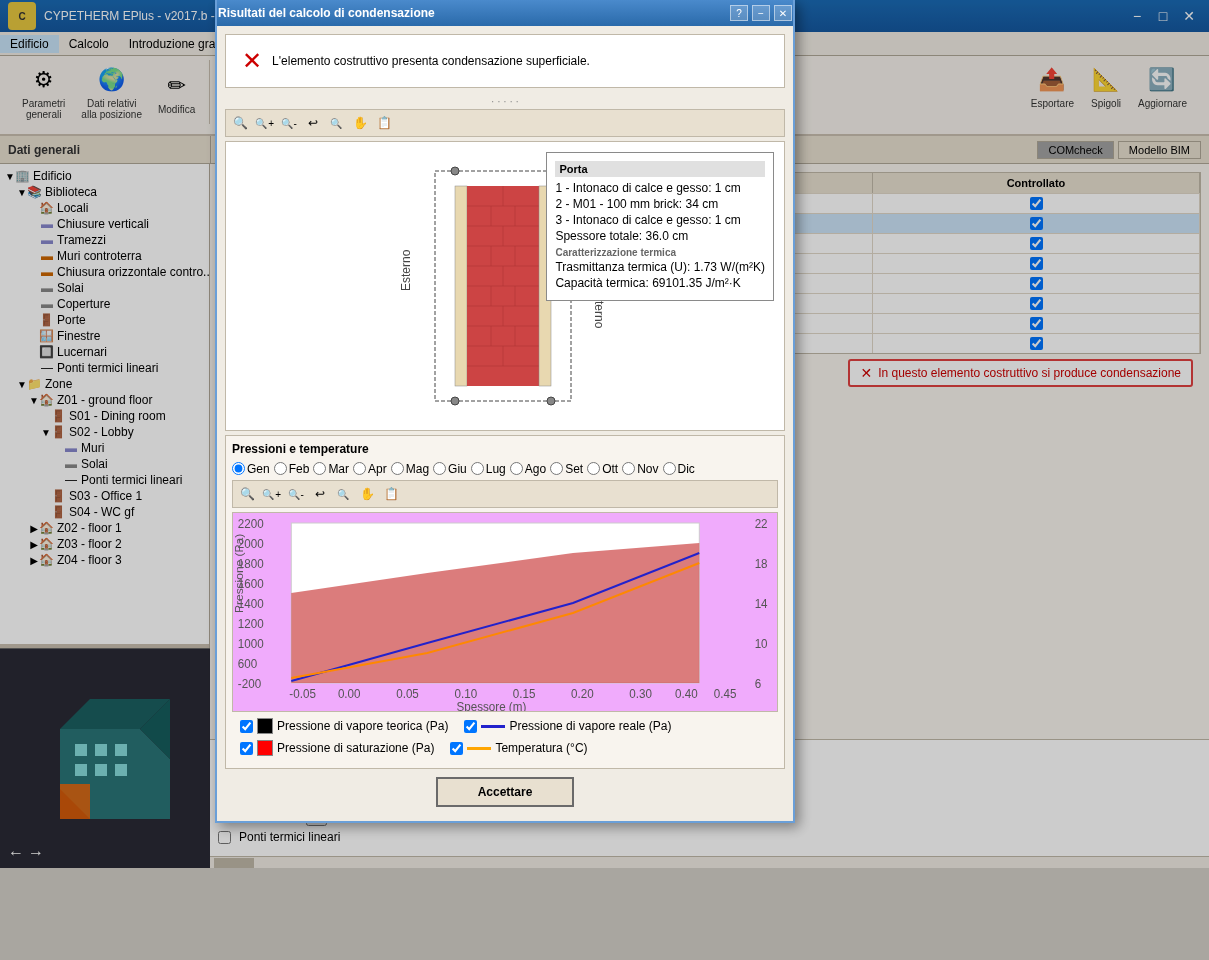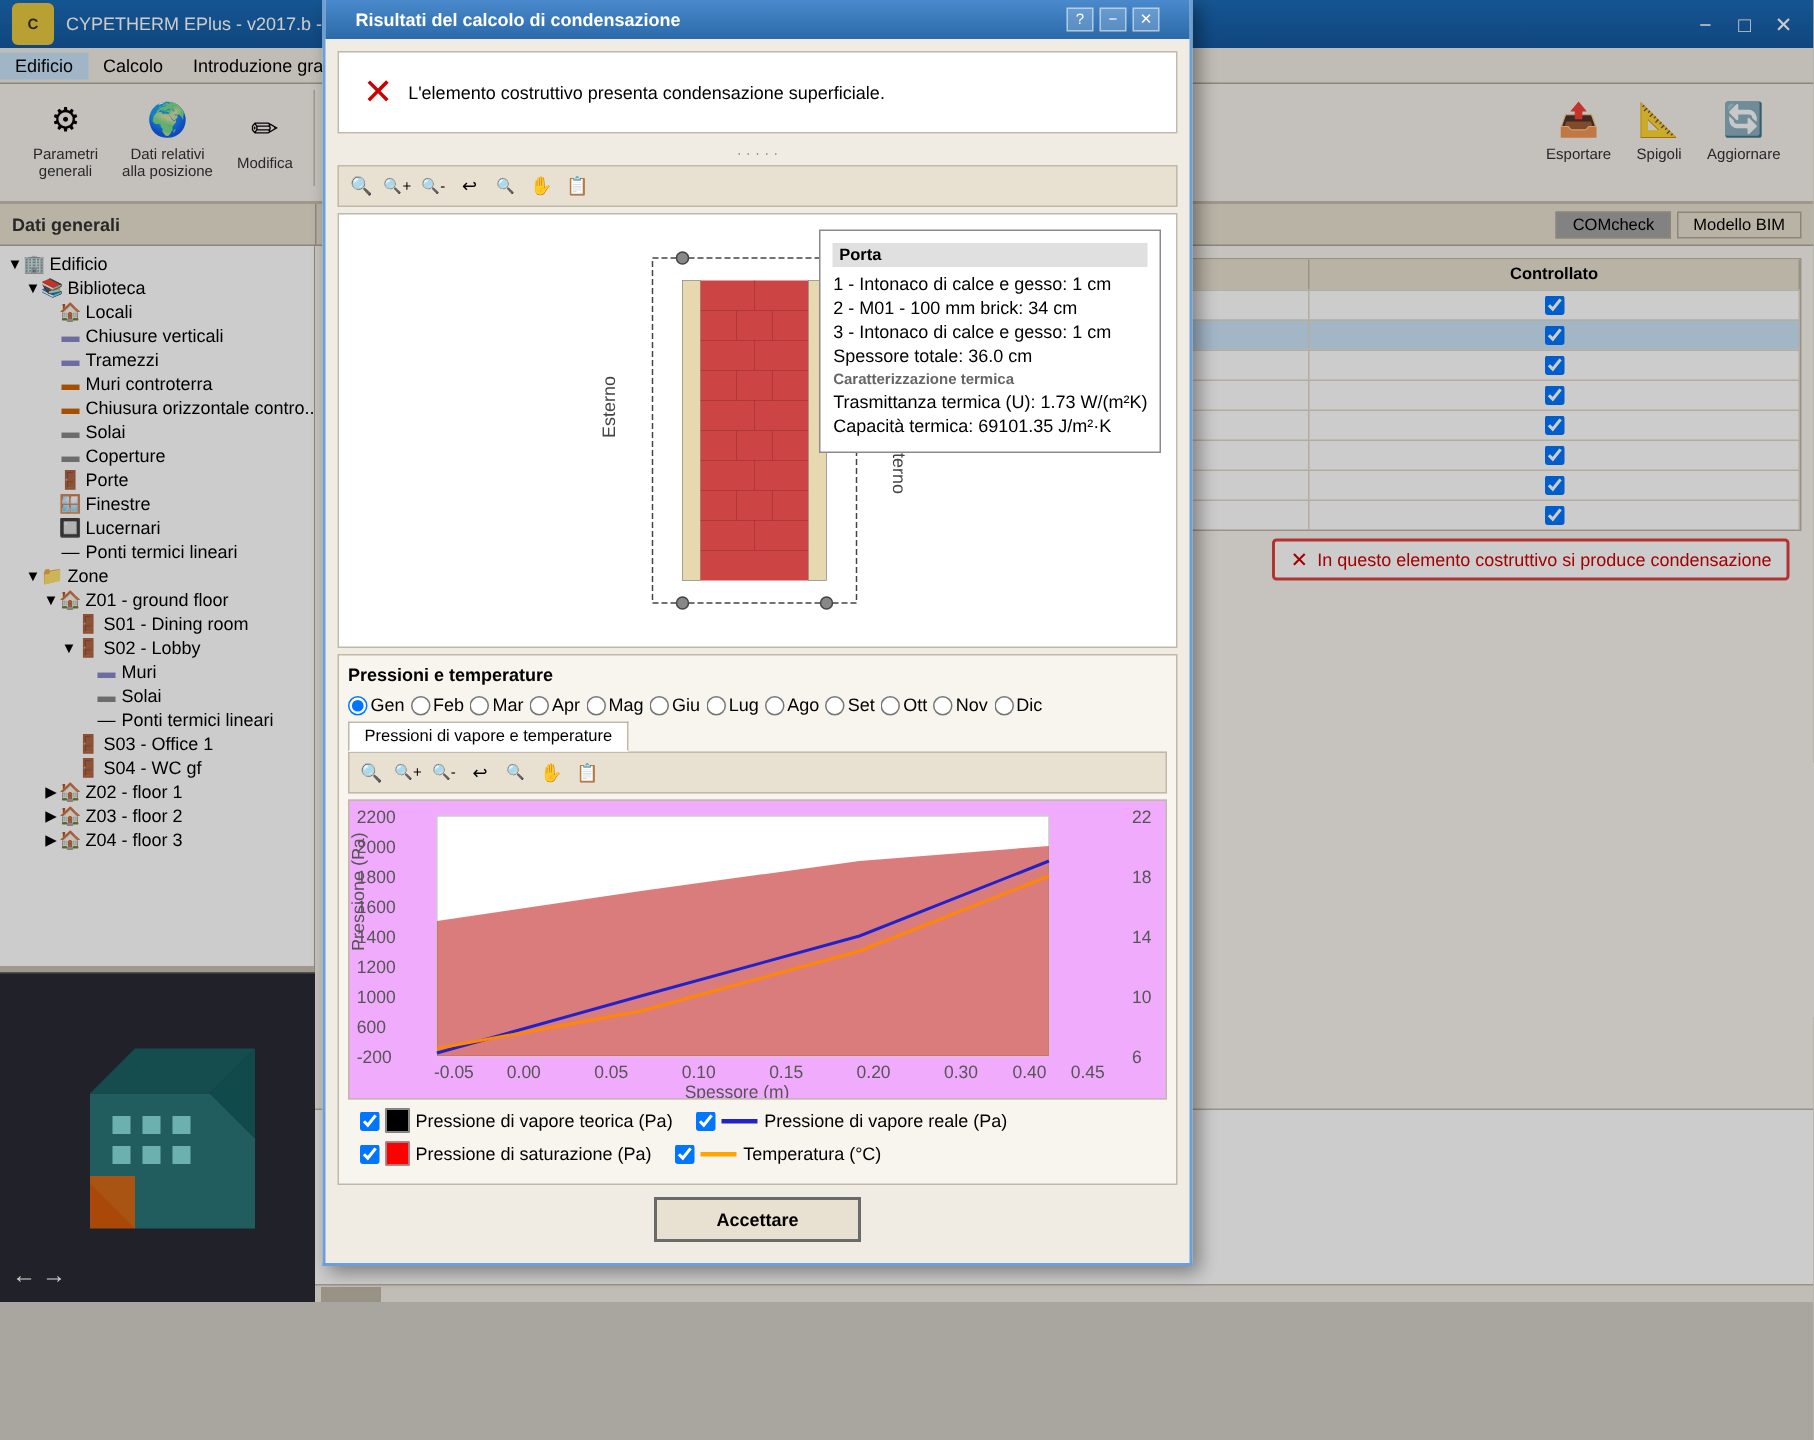--- a/index.html
+++ b/index.html
@@ -147,21 +147,21 @@
       top: 0;
       width: 580px;
       background: #f0ece4;
       border: 2px solid #6a9fd8;
       border-top: none;
       box-shadow: 4px 4px 12px rgba(0,0,0,0.4);
     }
     .dialog-titlebar {
       background: linear-gradient(to bottom, #4a8acc, #2a6aaa);
       color: white;
-      padding: 5px 20px;
+      padding: 5px 1px;
       display: flex;
       align-items: center;
       justify-content: space-between;
       font-size: 12px;
       font-weight: bold;
     }
     .dialog-titlebar-controls { display: flex; gap: 4px; }
     .dialog-ctrl-btn { background: rgba(255,255,255,0.2); border: 1px solid rgba(255,255,255,0.5); color: white; width: 18px; height: 16px; cursor: pointer; font-size: 10px; display: flex; align-items: center; justify-content: center; }
 
     .dialog-body { padding: 8px; }
@@ -221,21 +221,21 @@
 
     
     .pressioni-section {
       background: #f8f4ee;
       border: 1px solid #c0b8a8;
       padding: 6px;
       margin-bottom: 4px;
     }
     .pressioni-title { font-weight: bold; font-size: 12px; margin-bottom: 6px; }
     .month-radios { display: flex; gap: 4px; align-items: center; flex-wrap: wrap; margin-bottom: 4px; }
-    .month-radio { display: flex; align-items: center; gap: 2px; font-size: 11px; }
+    .month-radio { display: flex; align-items: flex-start; gap: 2px; font-size: 11px; }
     input[type=radio] { cursor: pointer; }
 
     
     .tab-strip { display: flex; gap: 0; margin-bottom: 0; }
     .tab-btn { padding: 3px 10px; font-size: 11px; cursor: pointer; background: #d8d0c0; border: 1px solid #c0b8a8; border-bottom: none; }
     .tab-btn.active { background: white; border-bottom: 1px solid white; }
 
     
     .chart-area {
       background: #f0abfc;
@@ -832,23 +832,20 @@
           <label class="month-radio">
               <input type="radio" name="month" style=""> 
               <span>Nov</span>
             </label>
           <label class="month-radio">
               <input type="radio" name="month" style=""> 
               <span>Dic</span>
             </label>
         </div>
 
-        <div class="tab-strip">
-          <div class="tab-btn active">Pressioni di vapore e temperature</div>
-        </div>
 
         <div class="toolbar-strip">
           <div class="tool-btn">🔍</div>
           <div class="tool-btn" style="font-size:10px;">🔍+</div>
           <div class="tool-btn" style="font-size:10px;">🔍-</div>
           <div class="tool-btn">↩</div>
           <div class="tool-btn" style="font-size:10px;">🔍</div>
           <div class="tool-btn">✋</div>
           <div class="tool-btn">📋</div>
         </div>

